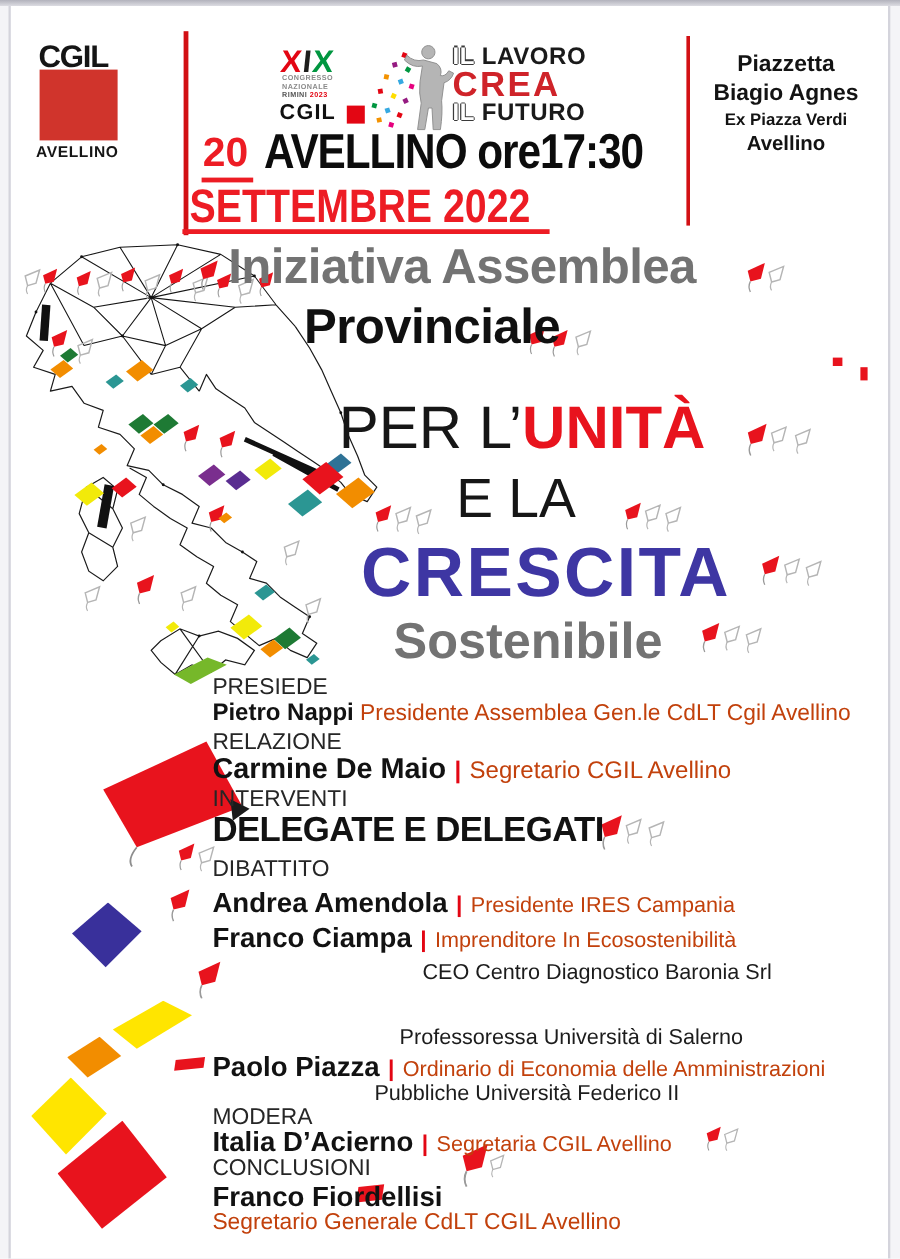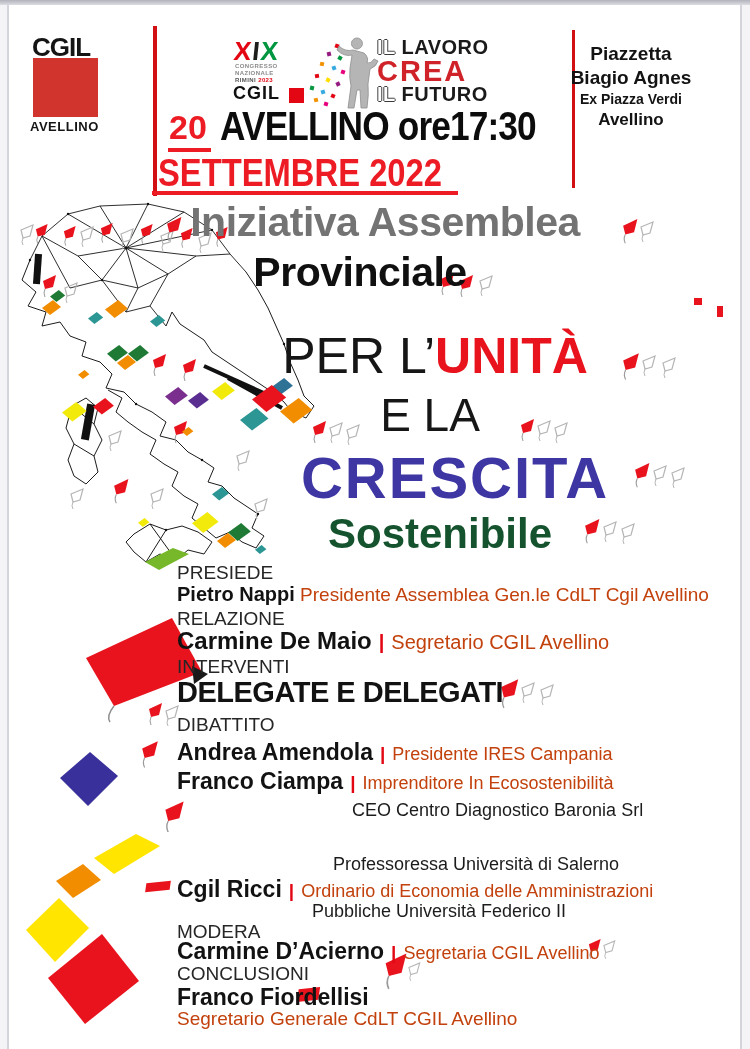--- a/index.html
+++ b/index.html
@@ -32,35 +32,35 @@
   .slogan .row2{font-size:29px;font-weight:900;color:#cf2329;letter-spacing:2px;line-height:26px;}
   .il-outline{color:#fff;text-shadow:-1px 0 #3a3a3a,1px 0 #3a3a3a,0 -1px #3a3a3a,0 1px #3a3a3a;}
 
   .day20{left:168px;top:108px;font-size:34px;font-weight:700;color:#ed1c24;border-bottom:4px solid #ed1c24;padding:0 4px 1px 1px;}
   .city-time{left:220px;top:103px;font-size:41px;font-weight:800;color:#0c0c0c;letter-spacing:-1px;
              transform:scaleX(.86);transform-origin:left top;white-space:nowrap;}
   .settembre{left:158px;top:151px;font-size:39px;font-weight:800;color:#ed1c24;letter-spacing:0;
              transform:scaleX(.84);transform-origin:left top;white-space:nowrap;}
   .settembre-underline{left:152px;top:191px;width:306px;height:4px;background:#ed1c24;}
 
-  .venue{left:552px;top:42px;width:158px;text-align:center;color:#131313;}
+  .venue{left:576px;top:42px;width:158px;text-align:center;color:#131313;}
   .venue .v1,.venue .v2{font-size:19px;font-weight:700;line-height:24px;}
   .venue .v3{font-size:14px;font-weight:700;line-height:19px;}
   .venue .v4{font-size:17px;font-weight:700;line-height:22px;}
 
   
   .ttl{z-index:2;text-align:center;white-space:nowrap;}
   .t1{left:135px;top:199px;width:500px;font-size:41px;font-weight:800;color:#737373;letter-spacing:-.5px;}
   .t2{left:110px;top:249px;width:500px;font-size:41px;font-weight:800;color:#101010;letter-spacing:-.5px;text-align:center;}
   .t-per{left:150px;top:327px;width:570px;font-size:50px;}
   .t-per .plain{font-weight:400;color:#161616;}
   .t-per .red{font-weight:800;color:#e8131d;}
   .t-ela{left:180px;top:388px;width:500px;font-size:46px;font-weight:400;color:#161616;}
   .t-crescita{left:155px;top:444px;width:600px;font-size:58px;font-weight:800;color:#3e36a3;letter-spacing:2px;}
-  .t-sost{left:160px;top:510px;width:560px;font-size:42px;font-weight:800;color:#14532d;}
+  .t-sost{left:160px;top:510px;width:560px;font-size:42px;font-weight:800;color:#737373;}
 
   
   .pline{left:177px;z-index:2;white-space:nowrap;}
   .lbl{font-size:19px;font-weight:400;color:#262626;}
   .nm{font-weight:800;color:#121212;}
   .rl{font-size:18px;font-weight:400;color:#c2410c;text-align:right;}
   .pipe{color:#e30613;font-weight:700;margin:0 7px;}
   .sz20{font-size:20px;text-align:right;} .sz23{font-size:23px;} .sz29{font-size:29px;letter-spacing:-.5px;}
   .ind{z-index:2;font-size:18px;color:#1c1c1c;white-space:nowrap;}
 
@@ -306,26 +306,26 @@
     </svg>
 
   <div class="abs pline" style="top:768px"><span class="nm sz23">Franco Ciampa</span><span class="pipe" style="font-size:19px">|</span><span class="rl">Imprenditore In Ecosostenibilità</span></div>
   <div class="abs ind" style="left:352px;top:800px">CEO Centro Diagnostico Baronia Srl</div>
   <svg class="dec" style="left:164px;top:800px" width="28" height="32">
       <use href="#rf" transform="scale(1.4)"></use>
     </svg>
 
   <div class="abs ind" style="left:333px;top:854px">Professoressa Università di Salerno</div>
 
-  <div class="abs pline" style="top:876px"><span class="nm sz23">Cgil Ricci</span><span class="pipe" style="font-size:19px">|</span><span class="rl">Ordinario di Economia delle Amministrazioni</span></div>
+  <div class="abs pline" style="top:876px"><span class="nm sz23">Paolo Piazza</span><span class="pipe" style="font-size:19px">|</span><span class="rl">Ordinario di Economia delle Amministrazioni</span></div>
   <div class="abs ind" style="left:312px;top:901px">Pubbliche Università Federico II</div>
   <div class="abs red-dash" style="left:146px;top:882px;width:24px;height:9px"></div>
 
   <div class="abs pline lbl" style="top:921px">MODERA</div>
-  <div class="abs pline" style="top:938px"><span class="nm sz23">Carmine D’Acierno</span><span class="pipe" style="font-size:19px">|</span><span class="rl">Segretaria CGIL Avellino</span></div>
+  <div class="abs pline" style="top:938px"><span class="nm sz23">Italia D’Acierno</span><span class="pipe" style="font-size:19px">|</span><span class="rl">Segretaria CGIL Avellino</span></div>
   <svg class="dec" style="left:588px;top:938px" width="42" height="26">
       <use href="#rf" transform="scale(0.9)"></use>
       <use href="#gf" transform="translate(15,2) scale(0.9)"></use>
     </svg>
 
   <div class="abs pline lbl" style="top:963px">CONCLUSIONI</div>
   <svg class="dec" style="left:384px;top:952px" width="44" height="40">
       <use href="#rf" transform="scale(1.6)"></use>
       <use href="#gf" transform="translate(24,10) scale(0.9)"></use>
     </svg>

